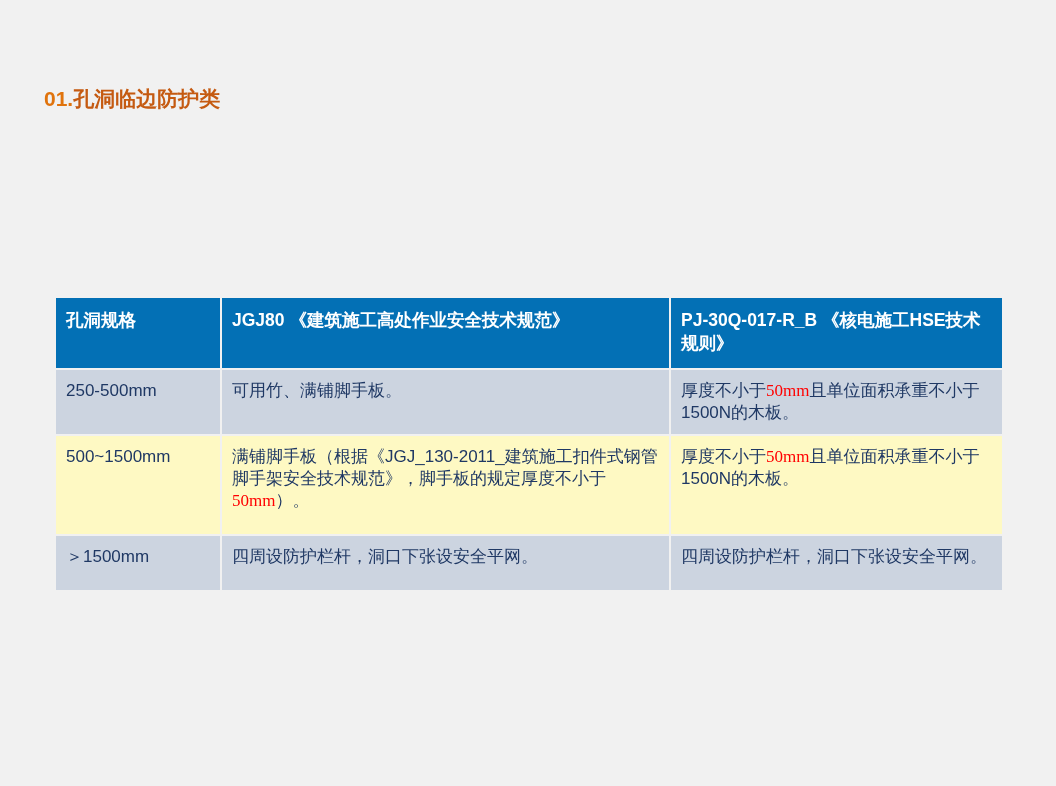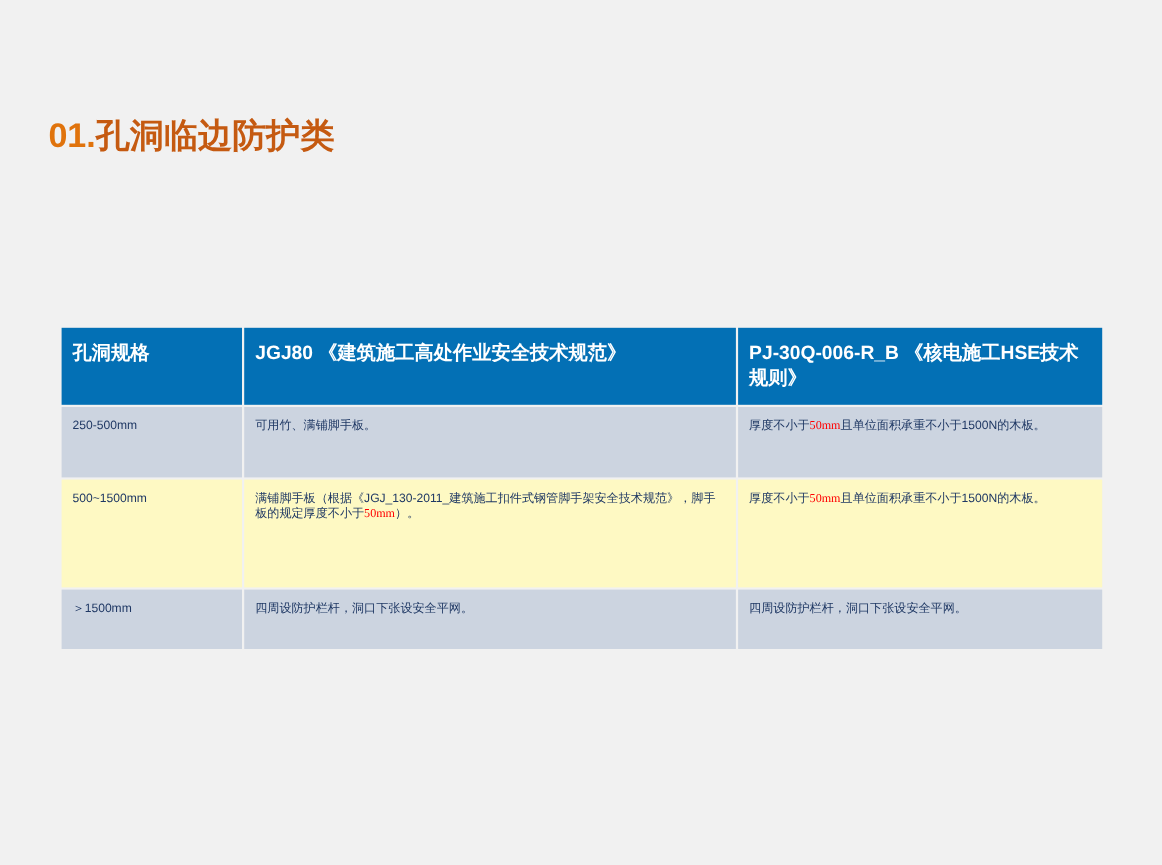--- a/index.html
+++ b/index.html
@@ -13,22 +13,22 @@
     background: #f1f1f1;
     font-family: "Liberation Sans", "DejaVu Sans", sans-serif;
     position: relative;
     overflow: hidden;
   }
 
   
   .slide-title {
     position: absolute;
     left: 44px;
-    top: 105px;
-    font-size: 31px;
+    top: 86px;
+    font-size: 21px;
     font-weight: bold;
     letter-spacing: 0px;
     line-height: 1.25;
     white-space: nowrap;
   }
   .slide-title .title-num {
     color: #e0730c;
   }
   .slide-title .title-text {
     color: #c55a11;
@@ -64,21 +64,21 @@
     color: #ffffff;
     font-weight: bold;
     font-size: 17.5px;
     height: 70px;
     padding-top: 11px;
   }
 
   
   .spec-table tbody td {
     color: #1f3864;
-    font-size: 11px;
+    font-size: 17px;
   }
   .spec-table tbody tr.row-odd td {
     background: #ccd4e0;
   }
   .spec-table tbody tr.row-even td {
     background: #fef9c3;
   }
 
   .r1 td { height: 64px; }
   .r2 td { height: 98px; }
@@ -98,21 +98,21 @@
 <table class="spec-table">
   <colgroup>
     <col class="col-spec">
     <col class="col-jgj">
     <col class="col-pj">
   </colgroup>
   <thead>
     <tr>
       <th>孔洞规格</th>
       <th>JGJ80 《建筑施工高处作业安全技术规范》</th>
-      <th>PJ-30Q-006-R_B 《核电施工HSE技术规则》</th>
+      <th>PJ-30Q-017-R_B 《核电施工HSE技术规则》</th>
     </tr>
   </thead>
   <tbody>
     <tr class="row-odd r1">
       <td>250-500mm</td>
       <td>
           <span class="cell-text"><span>可用竹、满铺脚手板。</span><span class="hl-red"></span><span></span></span>
         </td>
       <td>
           <span class="cell-text"><span>厚度不小于</span><span class="hl-red">50mm</span><span>且单位面积承重不小于1500N的木板。</span></span>

